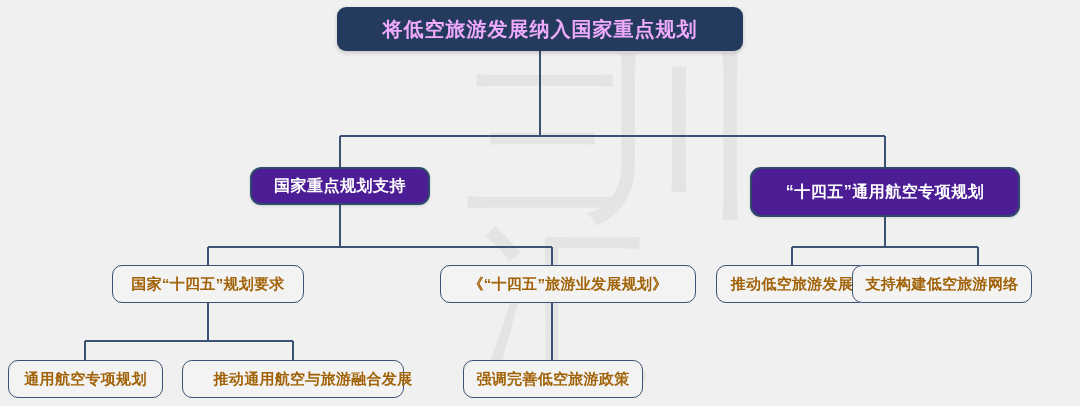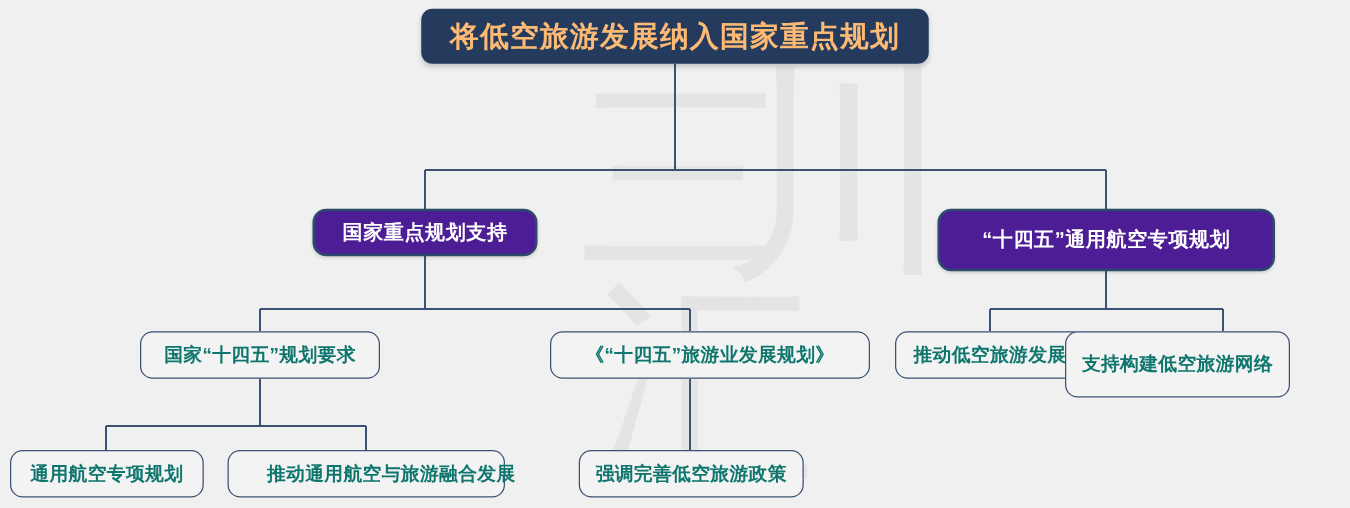--- a/index.html
+++ b/index.html
@@ -57,42 +57,42 @@
     display: flex;
     align-items: center;
     justify-content: center;
     text-align: center;
     z-index: 2;
     white-space: nowrap;
   }
 
   .node-root {
     background: #243b5e;
-    color: #fdba74;
+    color: #f0abfc;
     border-radius: 9px;
-    font-size: 23px;
+    font-size: 20px;
     font-weight: bold;
     letter-spacing: 1px;
     box-shadow: 0 2px 4px rgba(0,0,0,0.18);
   }
 
   .node-l2 {
     background: #4c1d95;
     color: #ffffff;
     border: 2px solid #2e4a6b;
     border-radius: 11px;
     font-size: 16px;
     font-weight: bold;
     letter-spacing: 0.5px;
     box-shadow: 0 1px 3px rgba(0,0,0,0.13);
   }
 
   .node-l3, .node-l4 {
     background: #f3f3f3;
-    color: #0f766e;
+    color: #a16207;
     border: 1.6px solid #3c5274;
     border-radius: 10px;
     font-size: 15px;
     font-weight: bold;
     letter-spacing: 0.3px;
   }
 </style>
 </head>
 <body>
 
@@ -136,21 +136,21 @@
   <div class="node node-l2" style="left:250px; top:167px; width:180px; height:38px;">国家重点规划支持</div>
 
   <div class="node node-l2" style="left:750px; top:167px; width:270px; height:50px;">“十四五”通用航空专项规划</div>
 
   <div class="node node-l3" style="left:112px; top:265px; width:192px; height:38px;">国家“十四五”规划要求</div>
 
   <div class="node node-l3" style="left:440px; top:265px; width:256px; height:38px;">《“十四五”旅游业发展规划》</div>
 
   <div class="node node-l3" style="left:716px; top:265px; width:152px; height:38px;">推动低空旅游发展</div>
 
-  <div class="node node-l3" style="left:852px; top:265px; width:180px; height:53px;text-align:center;">支持构建低空旅游网络</div>
+  <div class="node node-l3" style="left:852px; top:265px; width:180px; height:38px;text-align:center;">支持构建低空旅游网络</div>
 
   <div class="node node-l4" style="left:8px; top:360px; width:155px; height:38px;">通用航空专项规划</div>
 
   <div class="node node-l4" style="left:182px; top:360px; width:222px; height:38px;padding-left:40px;">推动通用航空与旅游融合发展</div>
 
   <div class="node node-l4" style="left:463px; top:360px; width:180px; height:38px;">强调完善低空旅游政策</div>
 
 </div>
 
 </body></html>

